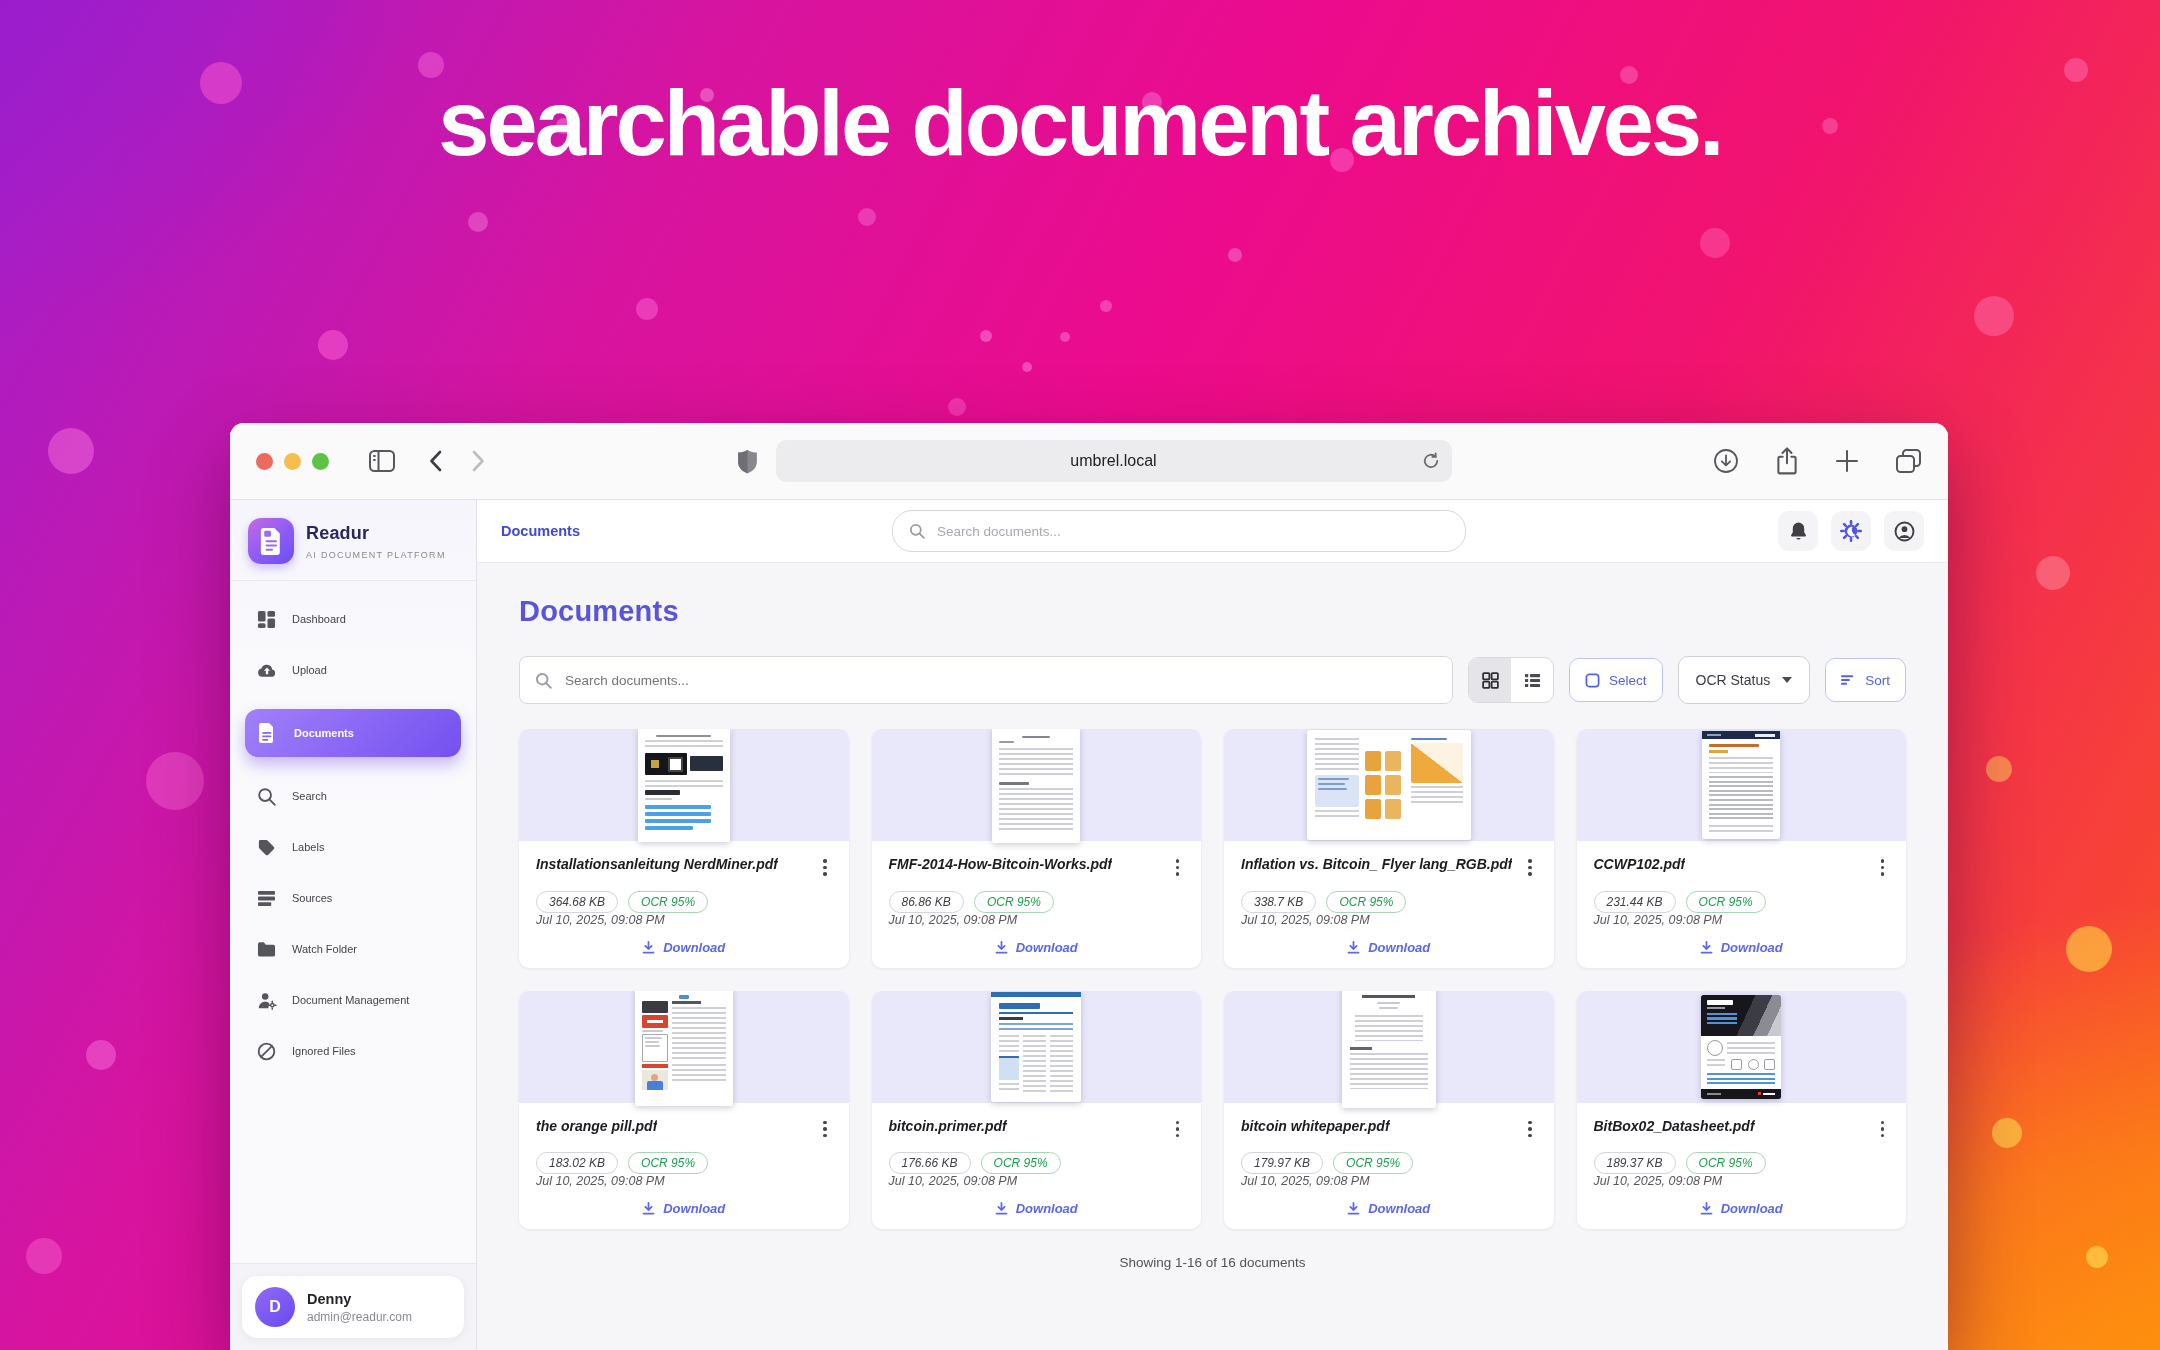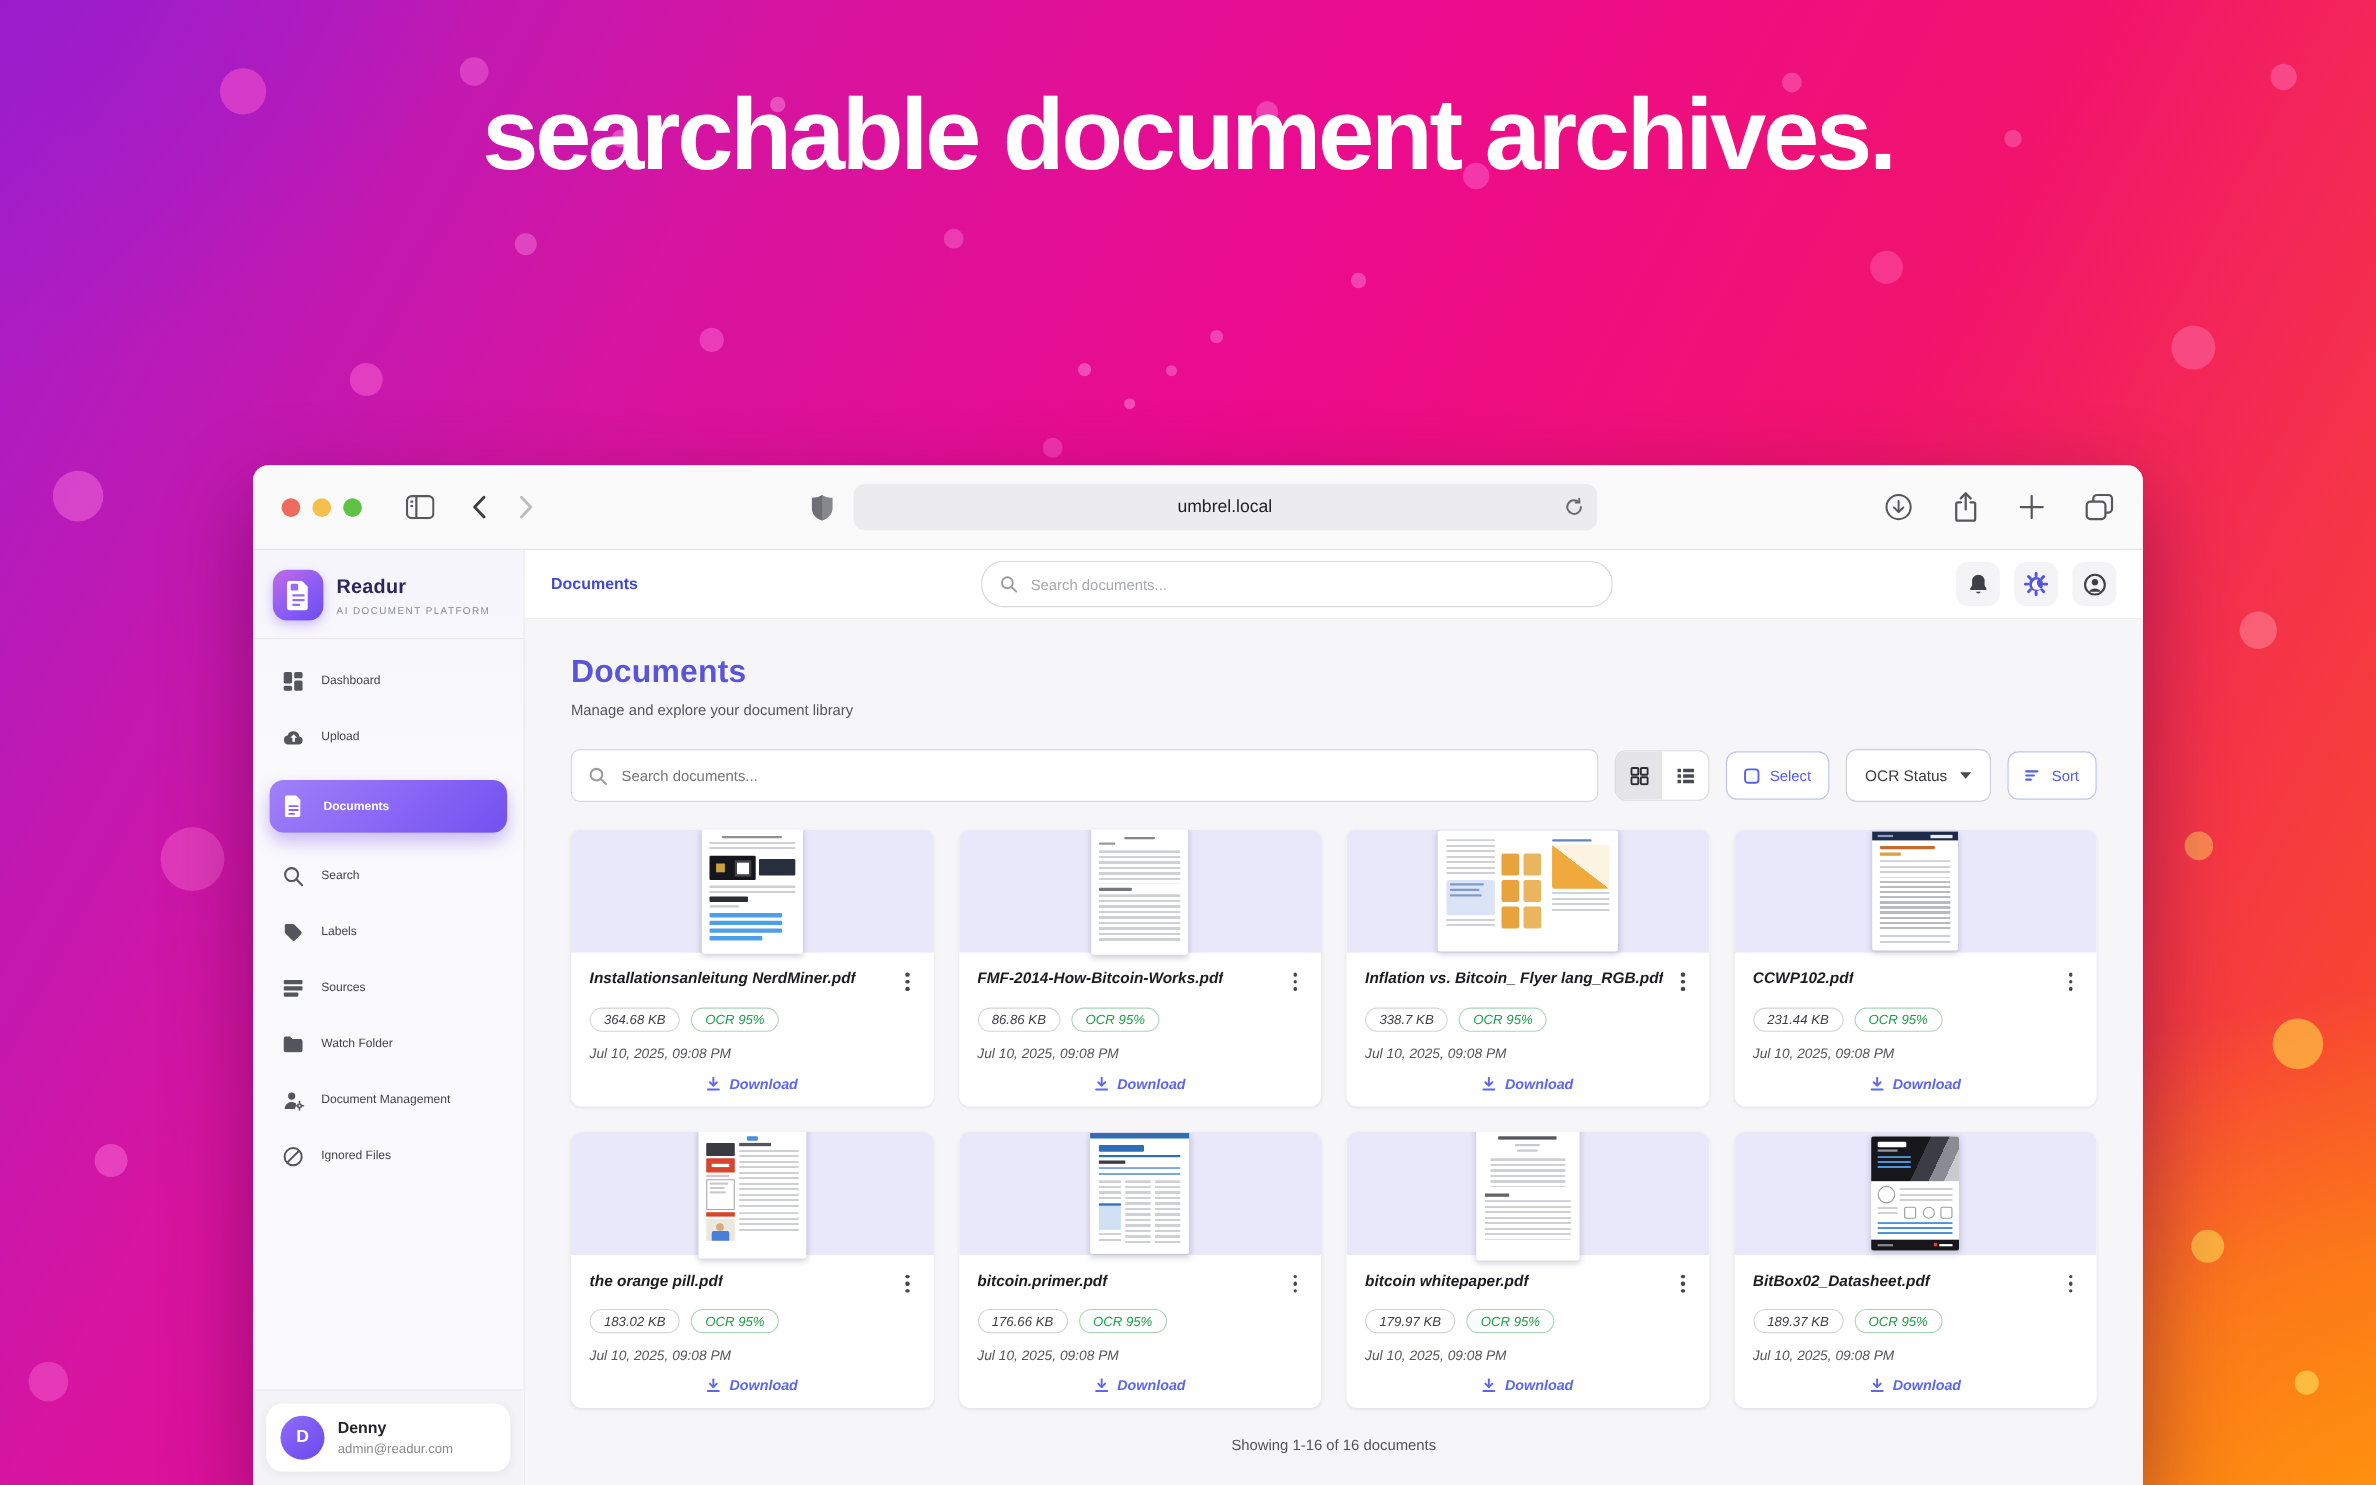--- a/index.html
+++ b/index.html
@@ -76,21 +76,21 @@
   .thumbwrap{height:112px;background:#e9e7fa;display:flex;align-items:center;justify-content:center;}
   .cardinfo{padding:15px 17px 13px;}
   .titlerow{display:flex;align-items:flex-start;justify-content:space-between;gap:8px;}
   .cardtitle{font-size:14px;font-weight:bold;color:#1c1c21;white-space:nowrap;overflow:hidden;text-overflow:ellipsis;}
   .kebab{display:flex;flex-direction:column;gap:3px;padding:3px 5px;cursor:pointer;}
   .kebab i{width:3.5px;height:3.5px;border-radius:50%;background:#46464c;display:block;}
   .badges{display:flex;gap:10px;margin-top:12px;}
   .pill{font-size:12px;border-radius:999px;padding:4px 12px;line-height:1;}
   .pill.size{border:1px solid #d4d4da;color:#3f3f46;}
   .pill.ocr{border:1px solid #a9d5b6;color:#1a9e4b;}
-  .carddate{font-size:12.5px;color:#56565e;margin-top:13px;}
+  .carddate{font-size:12.5px;color:#56565e;}
   .dl{display:flex;align-items:center;justify-content:center;gap:8px;color:#5b67ee;font-size:13px;font-weight:bold;margin-top:13px;cursor:pointer;}
   .cfoot{text-align:center;font-size:13.5px;color:#52525b;margin-top:26px;}
 
   
   .thumb{background:#fff;border-radius:2.5px;box-shadow:0 2px 6px rgba(30,30,70,.22);padding:7px;display:flex;flex-direction:column;gap:3px;}
   .ln{height:2px;background:#c9c9d0;border-radius:1px;}
   .tf{background:repeating-linear-gradient(#cfcfd6 0 2px, transparent 2px 5px);}
   .tfd{background:repeating-linear-gradient(#b9b9c2 0 2px, transparent 2px 4.6px);}
 </style>
 </head>
@@ -385,21 +385,20 @@
                     <circle cx="11" cy="8.6" r="3" fill="currentColor" stroke="none"></circle>
                     <path d="M4.9 17.8a7.6 7.6 0 0 1 12.2 0" fill="currentColor" stroke="none"></path>
                   </svg>
                 </span>
             </div>
           </div>
         </div>
 
         <div class="content">
           <div class="ptitle">Documents</div>
-          <div class="psub">Manage and explore your document library</div>
 
           <div class="controls">
             <div class="csearch">
               <span style="display:flex">
                   <svg width="17" height="17" viewBox="0 0 20 20" fill="none" stroke="currentColor" stroke-width="2.2" stroke-linecap="round">
                     <circle cx="8.5" cy="8.5" r="6.2"></circle>
                     <line x1="13.3" y1="13.3" x2="18.6" y2="18.6"></line>
                   </svg>
                 </span>
               <input placeholder="Search documents..." style="">

